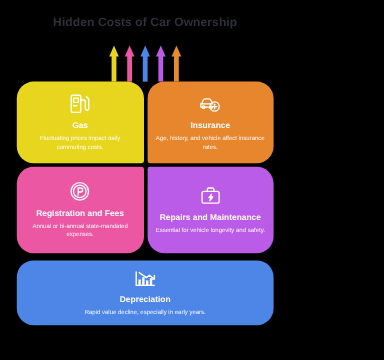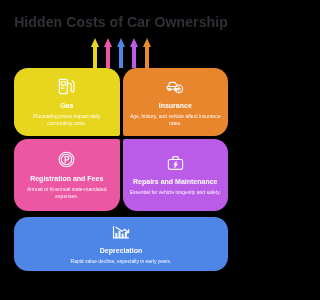--- a/index.html
+++ b/index.html
@@ -13,21 +13,21 @@
     position:relative;
     width:242px; height:300px;
     background:#000000;
   }
 
   
   .title{
     position:absolute;
     top:14px; left:0; right:0;
     text-align:center;
-    font-size:14px;
+    font-size:10px;
     font-weight:bold;
     color:#2f3136;
     letter-spacing:.1px;
   }
 
   
   .arrows{
     position:absolute;
     top:36px; left:0; right:0;
     height:32px;

